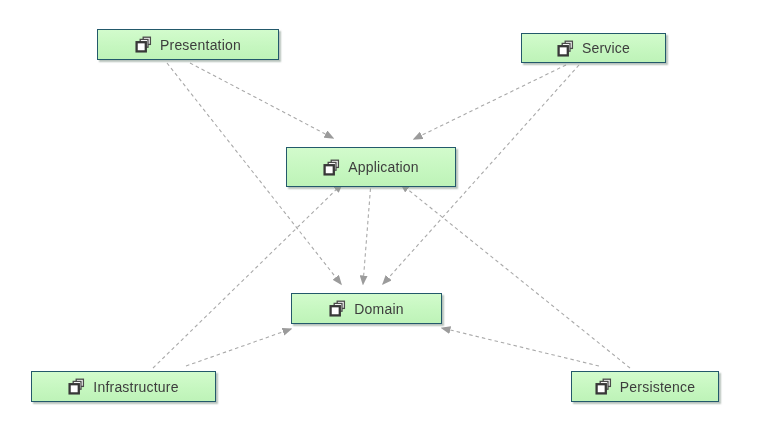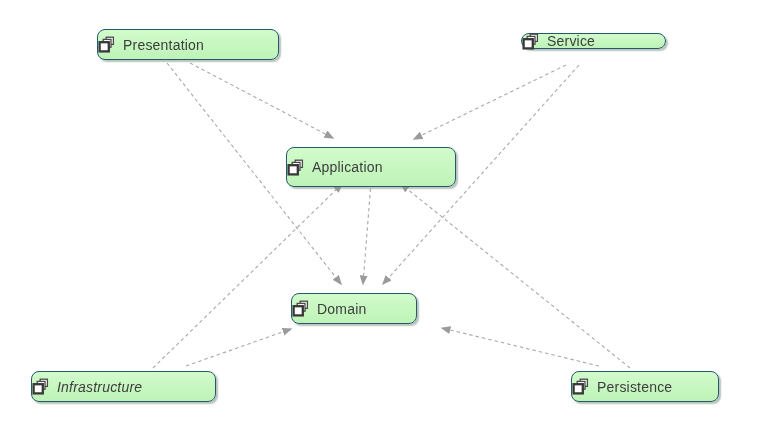--- a/index.html
+++ b/index.html
@@ -19,24 +19,25 @@
     position: absolute;
     left: 0; top: 0;
     width: 768px; height: 440px;
     pointer-events: none;
   }
   .node {
     position: absolute;
     box-sizing: border-box;
     display: flex;
     align-items: center;
+    justify-content: center;
     gap: 8px;
     background: linear-gradient(180deg, #d2fbcc 0%, #c6f7c0 55%, #bef3b8 100%);
     border: 1.6px solid #23596b;
-    border-radius: 8px;
+    border-radius: 0;
     box-shadow: 2px 2px 1.5px rgba(125, 145, 135, 0.55);
     cursor: default;
   }
   .node .label {
     font-size: 14px;
     color: #3d3d3d;
     white-space: nowrap;
     letter-spacing: 0.2px;
   }
   .node .icon {
@@ -70,59 +71,59 @@
       <div class="node" style="left: 97px; top: 29px; width: 182px; height: 31px; border-color: rgb(35, 89, 107);">
         <span class="icon">
           <svg width="17" height="17" viewBox="0 0 17 17">
             <rect x="8.2" y="1.2" width="7.2" height="7.2" fill="#ffffff" stroke="#4a4a4a" stroke-width="1.3"></rect>
             <rect x="5.2" y="3.4" width="7.8" height="7.8" fill="#ffffff" stroke="#4a4a4a" stroke-width="1.3"></rect>
             <rect x="1.6" y="6.2" width="9.2" height="9.2" fill="#ffffff" stroke="#383838" stroke-width="2.3"></rect>
           </svg>
         </span>
         <span class="label" style="color: rgb(61, 61, 61);">Presentation</span>
       </div>
-      <div class="node" style="left: 521px; top: 33px; width: 145px; height: 16px; border-color: rgb(35, 89, 107);">
+      <div class="node" style="left: 521px; top: 33px; width: 145px; height: 30px; border-color: rgb(35, 89, 107);">
         <span class="icon">
           <svg width="17" height="17" viewBox="0 0 17 17">
             <rect x="8.2" y="1.2" width="7.2" height="7.2" fill="#ffffff" stroke="#4a4a4a" stroke-width="1.3"></rect>
             <rect x="5.2" y="3.4" width="7.8" height="7.8" fill="#ffffff" stroke="#4a4a4a" stroke-width="1.3"></rect>
             <rect x="1.6" y="6.2" width="9.2" height="9.2" fill="#ffffff" stroke="#383838" stroke-width="2.3"></rect>
           </svg>
         </span>
         <span class="label" style="color: rgb(61, 61, 61);">Service</span>
       </div>
       <div class="node" style="left: 286px; top: 147px; width: 170px; height: 40px; border-color: rgb(35, 89, 107);">
         <span class="icon">
           <svg width="17" height="17" viewBox="0 0 17 17">
             <rect x="8.2" y="1.2" width="7.2" height="7.2" fill="#ffffff" stroke="#4a4a4a" stroke-width="1.3"></rect>
             <rect x="5.2" y="3.4" width="7.8" height="7.8" fill="#ffffff" stroke="#4a4a4a" stroke-width="1.3"></rect>
             <rect x="1.6" y="6.2" width="9.2" height="9.2" fill="#ffffff" stroke="#383838" stroke-width="2.3"></rect>
           </svg>
         </span>
         <span class="label" style="color: rgb(61, 61, 61);">Application</span>
       </div>
-      <div class="node" style="left: 291px; top: 293px; width: 126px; height: 31px; border-color: rgb(35, 89, 107);">
+      <div class="node" style="left: 291px; top: 293px; width: 151px; height: 31px; border-color: rgb(35, 89, 107);">
         <span class="icon">
           <svg width="17" height="17" viewBox="0 0 17 17">
             <rect x="8.2" y="1.2" width="7.2" height="7.2" fill="#ffffff" stroke="#4a4a4a" stroke-width="1.3"></rect>
             <rect x="5.2" y="3.4" width="7.8" height="7.8" fill="#ffffff" stroke="#4a4a4a" stroke-width="1.3"></rect>
             <rect x="1.6" y="6.2" width="9.2" height="9.2" fill="#ffffff" stroke="#383838" stroke-width="2.3"></rect>
           </svg>
         </span>
         <span class="label" style="color: rgb(61, 61, 61);">Domain</span>
       </div>
       <div class="node" style="left: 31px; top: 371px; width: 185px; height: 31px; border-color: rgb(35, 89, 107);">
         <span class="icon">
           <svg width="17" height="17" viewBox="0 0 17 17">
             <rect x="8.2" y="1.2" width="7.2" height="7.2" fill="#ffffff" stroke="#4a4a4a" stroke-width="1.3"></rect>
             <rect x="5.2" y="3.4" width="7.8" height="7.8" fill="#ffffff" stroke="#4a4a4a" stroke-width="1.3"></rect>
             <rect x="1.6" y="6.2" width="9.2" height="9.2" fill="#ffffff" stroke="#383838" stroke-width="2.3"></rect>
           </svg>
         </span>
-        <span class="label" style="color: rgb(61, 61, 61); font-style: italic;">Infrastructure</span>
+        <span class="label" style="color: rgb(61, 61, 61);">Infrastructure</span>
       </div>
       <div class="node" style="left: 571px; top: 371px; width: 148px; height: 31px; border-color: rgb(35, 89, 107);">
         <span class="icon">
           <svg width="17" height="17" viewBox="0 0 17 17">
             <rect x="8.2" y="1.2" width="7.2" height="7.2" fill="#ffffff" stroke="#4a4a4a" stroke-width="1.3"></rect>
             <rect x="5.2" y="3.4" width="7.8" height="7.8" fill="#ffffff" stroke="#4a4a4a" stroke-width="1.3"></rect>
             <rect x="1.6" y="6.2" width="9.2" height="9.2" fill="#ffffff" stroke="#383838" stroke-width="2.3"></rect>
           </svg>
         </span>
         <span class="label" style="color: rgb(61, 61, 61);">Persistence</span>

